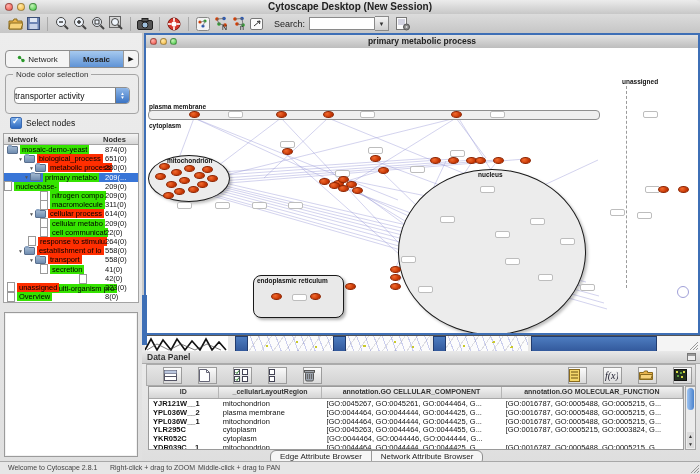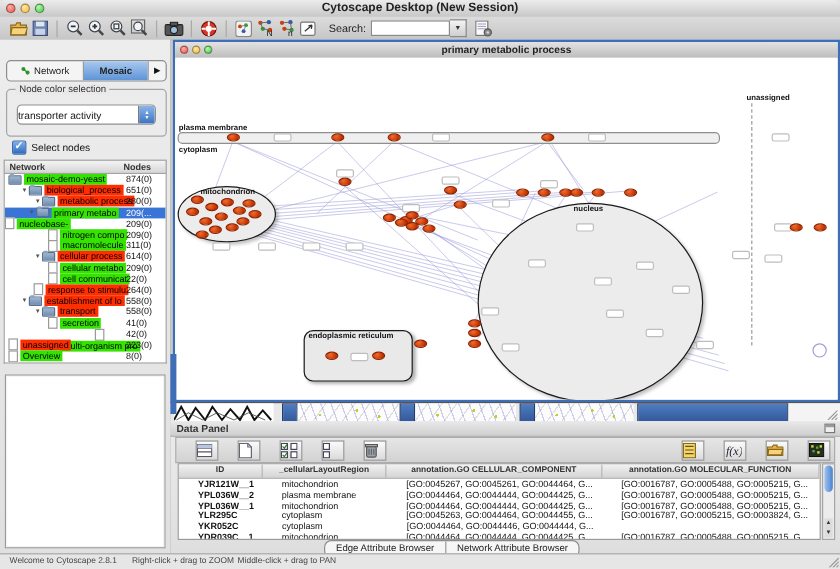--- a/index.html
+++ b/index.html
@@ -128,21 +128,21 @@
   .dp-btn{width:19px;height:17px;display:flex;align-items:center;justify-content:flex-start;
     border:1px solid #9c9c9c;background:linear-gradient(#fbfbfb,#dadada);margin-left:16px;box-sizing:border-box}
   .dp-spacer{flex:1}
   .dp-table{position:absolute;top:35px;left:6px;width:536px;height:64px;background:#fff;
     border:1px solid #9a9a9a;overflow:hidden;box-sizing:border-box}
   .dt-head{display:flex;height:11px;background:linear-gradient(#f2f2f2,#d4d4d4);border-bottom:1px solid #a8a8a8}
   .dt-hcell{font-size:7px;font-weight:bold;color:#333;text-align:center;overflow:hidden;
     white-space:nowrap;border-right:1px solid #b5b5b5;box-sizing:border-box;padding-top:1px}
   .dt-row{display:flex;height:8.8px}
   .dt-cell{font-size:7.5px;color:#111;white-space:nowrap;overflow:hidden;
-    padding:0 16px;box-sizing:border-box}
+    padding:0 4px;box-sizing:border-box}
   .dt-cell.c0{font-weight:bold}
   .dp-scroll{position:absolute;top:35px;left:543px;width:11px;height:64px;
     background:#ececec;border:1px solid #a5a5a5;box-sizing:border-box}
   .dp-thumb{position:absolute;top:1px;left:1px;right:1px;height:22px;border-radius:4px;
     background:linear-gradient(90deg,#9ec4f2,#4a82cc)}
   .dp-sarrows{position:absolute;bottom:1px;left:1px;right:1px;height:16px;background:#dcdcdc;
     font-size:5px;color:#333;text-align:center;line-height:8px}
   .dp-tabs{position:absolute;top:99px;left:128px;height:13px;display:flex;
     border:1px solid #8d8d8d;border-radius:6px;overflow:hidden;background:#f6f6f6}
   .dp-tab{font-size:8px;color:#222;padding:1px 9px 0;border-right:1px solid #9a9a9a;white-space:nowrap}

